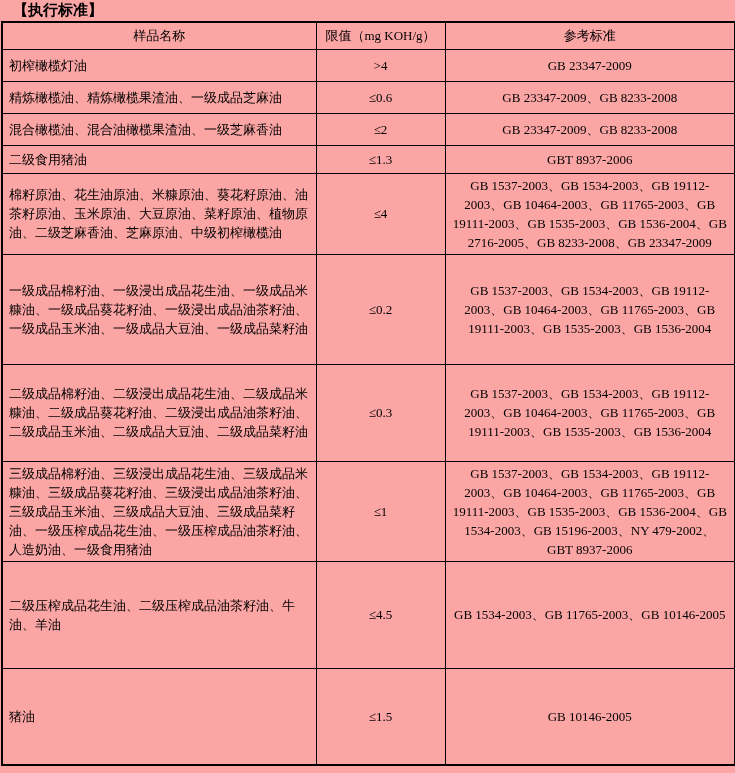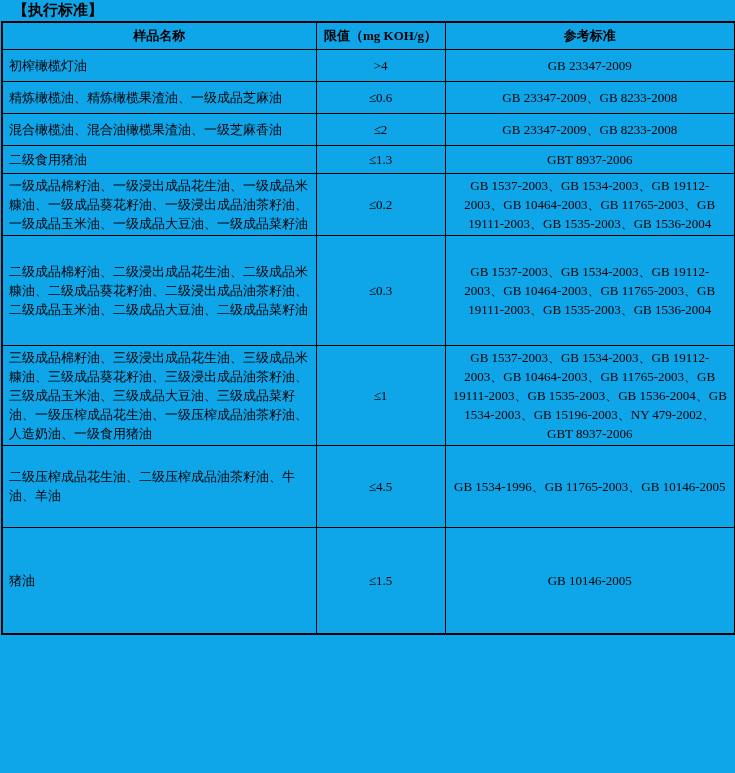--- a/index.html
+++ b/index.html
@@ -7,21 +7,21 @@
     padding: 0;
     background: #ffffff;
     color: #000000;
     font-family: "Liberation Serif", "DejaVu Serif", serif;
   }
   .page {
     width: 735px;
     height: 773px;
     box-sizing: border-box;
     overflow: hidden;
-    background: #0ea5e9;
+    background: #fca5a5;
   }
   .doc-title {
     font-weight: bold;
     font-size: 15px;
     line-height: 17px;
     margin: 2px 0 2px 13px;
   }
   table.std-table {
     border-collapse: collapse;
     table-layout: fixed;
@@ -34,21 +34,21 @@
     border: 1px solid #000000;
     font-size: 13px;
     line-height: 19px;
     vertical-align: middle;
     padding: 2px 6px;
     box-sizing: border-box;
     overflow: hidden;
     word-break: break-word;
   }
   .std-table th {
-    font-weight: bold;
+    font-weight: normal;
     text-align: center;
   }
   .std-table thead tr { height: 27px; }
   .c-sample { text-align: left; }
   .c-limit  { text-align: center; }
   .c-std    { text-align: center; }
   tbody tr:nth-child(1)  { height: 32px; }
   tbody tr:nth-child(2)  { height: 32px; }
   tbody tr:nth-child(3)  { height: 32px; }
   tbody tr:nth-child(4)  { height: 28px; margin-top: 42px; }
@@ -99,20 +99,25 @@
     <td class="c-limit">≤2</td>
     <td class="c-std">GB 23347-2009、GB 8233-2008</td>
   </tr>
 
   <tr>
     <td class="c-sample">二级食用猪油</td>
     <td class="c-limit">≤1.3</td>
     <td class="c-std">GBT 8937-2006</td>
   </tr>
 
+  <tr>
+    <td class="c-sample">棉籽原油、花生油原油、米糠原油、葵花籽原油、油茶籽原油、玉米原油、大豆原油、菜籽原油、植物原油、二级芝麻香油、芝麻原油、中级初榨橄榄油</td>
+    <td class="c-limit">≤4</td>
+    <td class="c-std">GB 1537-2003、GB 1534-2003、GB 19112-2003、GB 10464-2003、GB 11765-2003、GB 19111-2003、GB 1535-2003、GB 1536-2004、GB 2716-2005、GB 8233-2008、GB 23347-2009</td>
+  </tr>
 
   <tr>
     <td class="c-sample">一级成品棉籽油、一级浸出成品花生油、一级成品米糠油、一级成品葵花籽油、一级浸出成品油茶籽油、一级成品玉米油、一级成品大豆油、一级成品菜籽油</td>
     <td class="c-limit">≤0.2</td>
     <td class="c-std">GB 1537-2003、GB 1534-2003、GB 19112-2003、GB 10464-2003、GB 11765-2003、GB 19111-2003、GB 1535-2003、GB 1536-2004</td>
   </tr>
 
   <tr>
     <td class="c-sample">二级成品棉籽油、二级浸出成品花生油、二级成品米糠油、二级成品葵花籽油、二级浸出成品油茶籽油、二级成品玉米油、二级成品大豆油、二级成品菜籽油</td>
     <td class="c-limit">≤0.3</td>
@@ -122,21 +127,21 @@
   <tr>
     <td class="c-sample">三级成品棉籽油、三级浸出成品花生油、三级成品米糠油、三级成品葵花籽油、三级浸出成品油茶籽油、三级成品玉米油、三级成品大豆油、三级成品菜籽油、一级压榨成品花生油、一级压榨成品油茶籽油、人造奶油、一级食用猪油</td>
     <td class="c-limit">≤1</td>
     <td class="c-std">GB 1537-2003、GB 1534-2003、GB 19112-2003、GB 10464-2003、GB 11765-2003、GB 19111-2003、GB 1535-2003、GB 1536-2004、GB 1534-2003、GB 15196-2003、NY 479-2002、GBT 8937-2006</td>
   </tr>
 
 
   <tr>
     <td class="c-sample">二级压榨成品花生油、二级压榨成品油茶籽油、牛油、羊油</td>
     <td class="c-limit">≤4.5</td>
-    <td class="c-std">GB 1534-1996、GB 11765-2003、GB 10146-2005</td>
+    <td class="c-std">GB 1534-2003、GB 11765-2003、GB 10146-2005</td>
   </tr>
 
   <tr>
     <td class="c-sample">猪油</td>
     <td class="c-limit">≤1.5</td>
     <td class="c-std">GB 10146-2005</td>
   </tr>
 </tbody>
   </table>
 </div>

